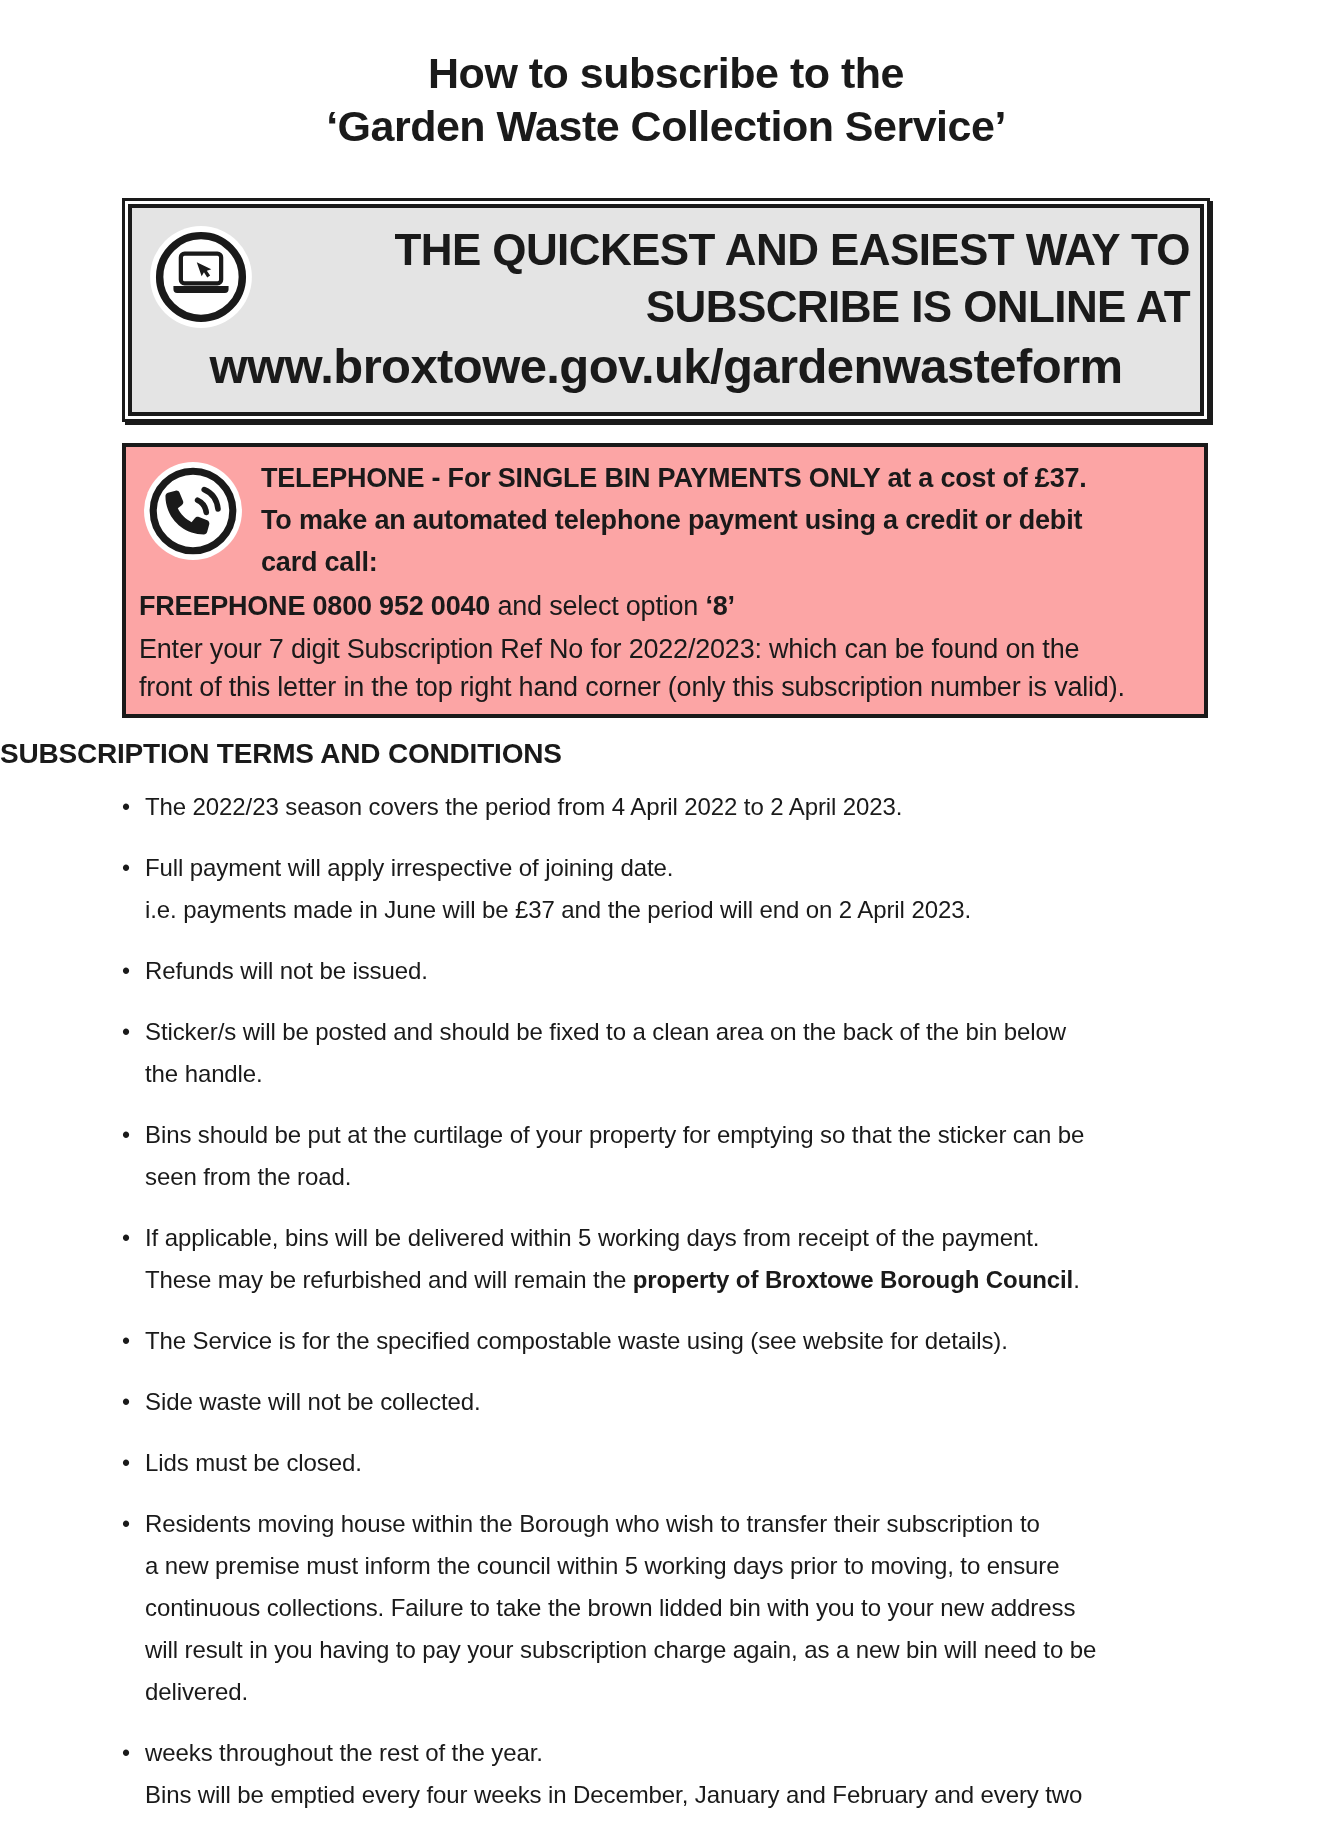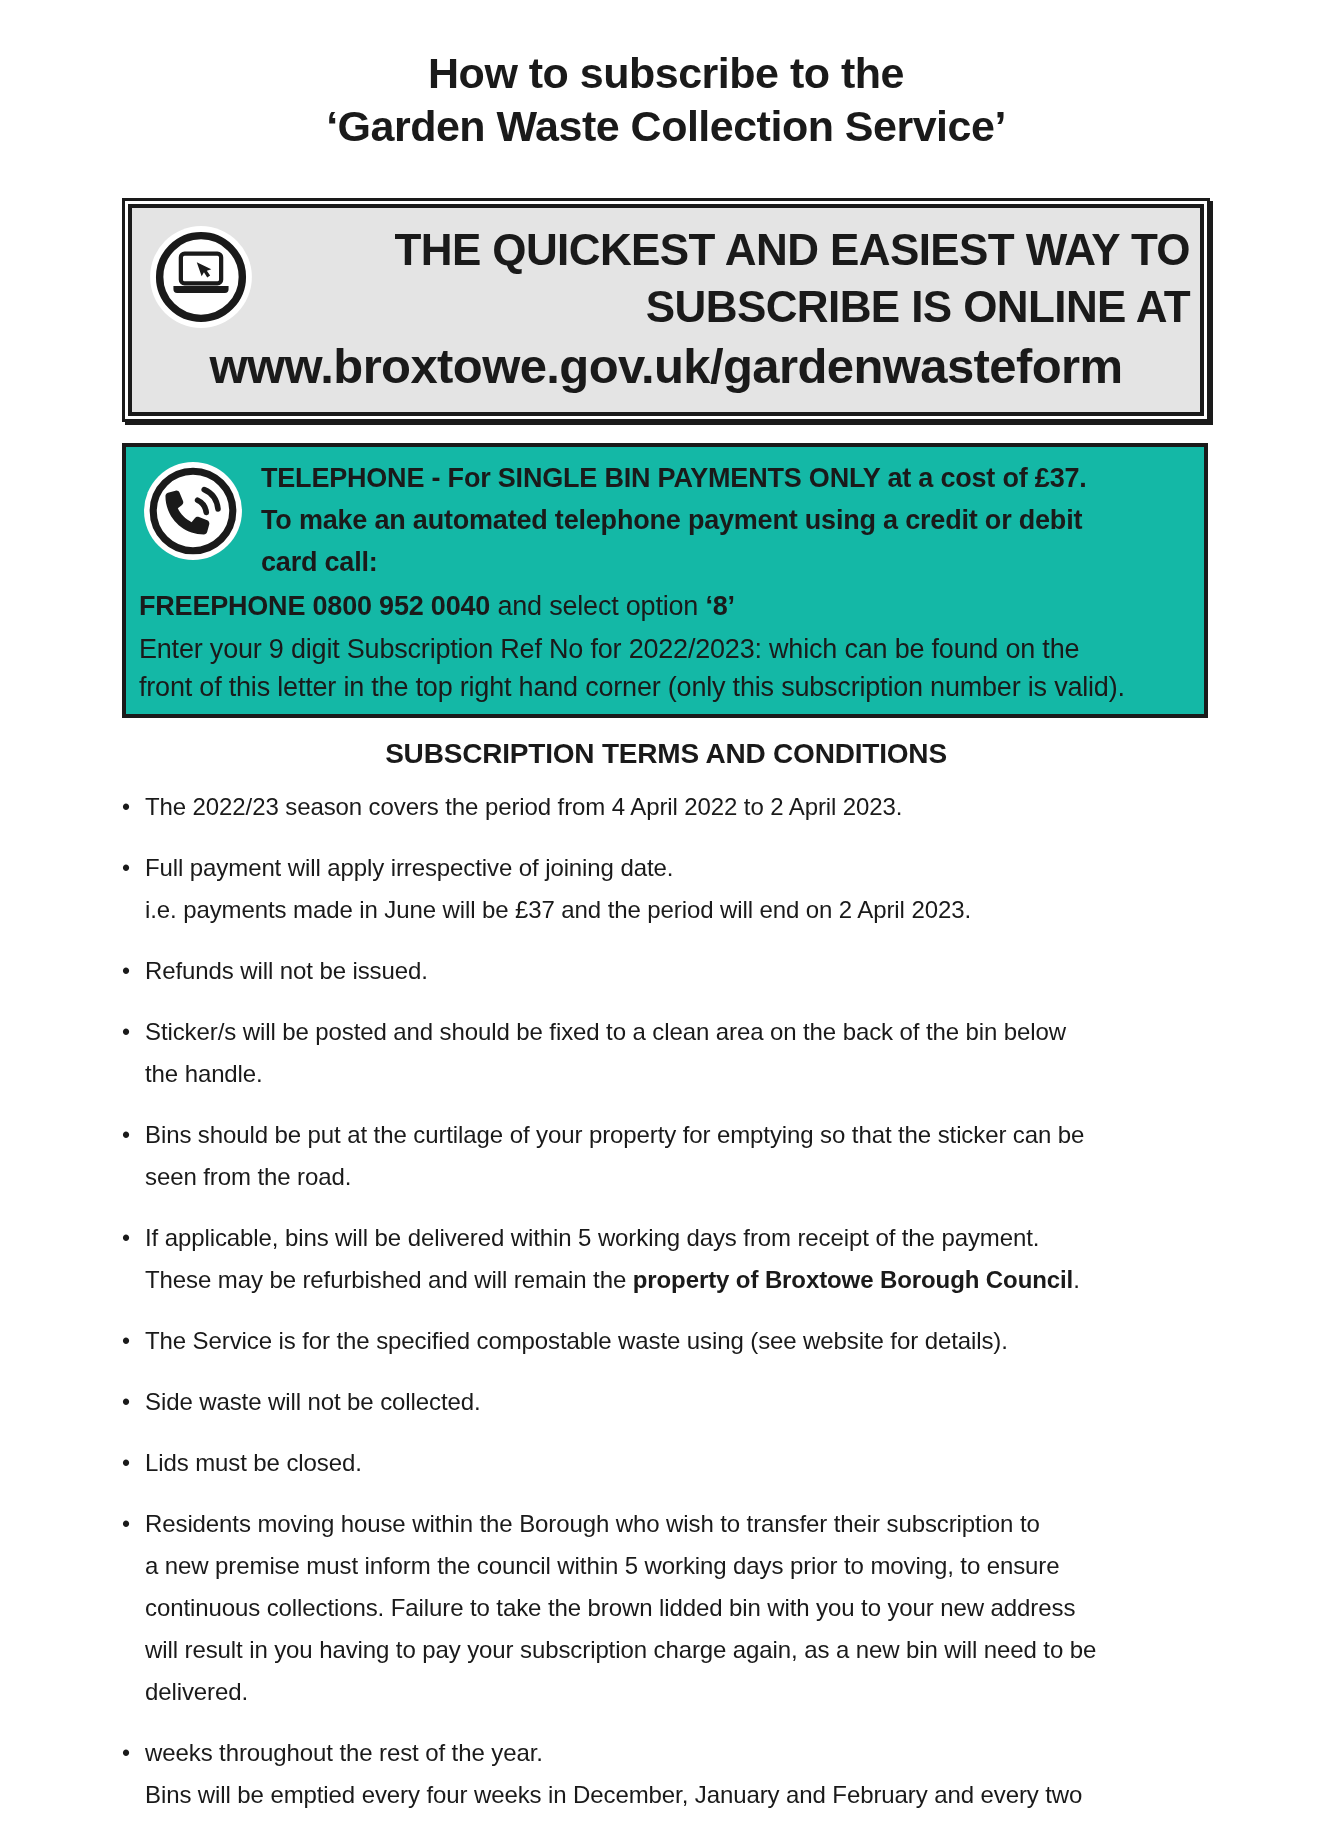--- a/index.html
+++ b/index.html
@@ -62,21 +62,21 @@
     letter-spacing: -0.6px;
     white-space: nowrap;
   }
   
   .phone-box {
     position: relative;
     margin: 21px 0 0 122px;
     width: 1086px;
     border: 4px solid var(--ink);
     padding: 10px 12px 8px 13px;
-    background: #14b8a6;
+    background: #fca5a5;
   }
   .badge-phone { left: 16px; top: 13px; width: 102px; height: 102px; }
   .phone-head {
     margin-left: 122px;
     font-weight: 700;
     font-size: 27px;
     line-height: 42px;
     white-space: nowrap;
     letter-spacing: -0.2px;
   }
@@ -91,21 +91,21 @@
     font-size: 27px;
     line-height: 38px;
     margin-top: 2px;
     letter-spacing: -0.2px;
   }
   .phone-note div { white-space: nowrap; }
   .b { font-weight: 700; }
   
   .terms-heading {
     margin: 20px 0 0;
-    text-align: center;
+    text-align: left;
     font-size: 28px;
     line-height: 32px;
     font-weight: 700;
     letter-spacing: -0.2px;
   }
   .terms-list {
     list-style: none;
     margin: 16px 0 0 121px;
     padding: 0;
     width: 1100px;
@@ -167,21 +167,21 @@
         <path d="M54.5 39.5 q7.5 3.5 8.5 12" fill="none" stroke="#1a1a1a" stroke-width="5.5" stroke-linecap="round"></path>
       </svg>
     </span>
     <div class="phone-head">
       <div>TELEPHONE - For SINGLE BIN PAYMENTS ONLY at a cost of £37.</div>
       <div>To make an automated telephone payment using a credit or debit</div>
       <div>card call:</div>
     </div>
     <div class="phone-free"><span class="b">FREEPHONE 0800 952 0040</span><span> and select option </span><span class="b">‘8’</span></div>
     <div class="phone-note">
-      <div>Enter your 9 digit Subscription Ref No for 2022/2023: which can be found on the</div>
+      <div>Enter your 7 digit Subscription Ref No for 2022/2023: which can be found on the</div>
       <div>front of this letter in the top right hand corner (only this subscription number is valid).</div>
     </div>
   </section>
 
   <h2 class="terms-heading">SUBSCRIPTION TERMS AND CONDITIONS</h2>
 
   <ul class="terms-list" id="terms-list">
       <li>
         <div class="tline"><span>The 2022/23 season covers the period from 4 April 2022 to 2 April 2023.</span></div>
       </li>

